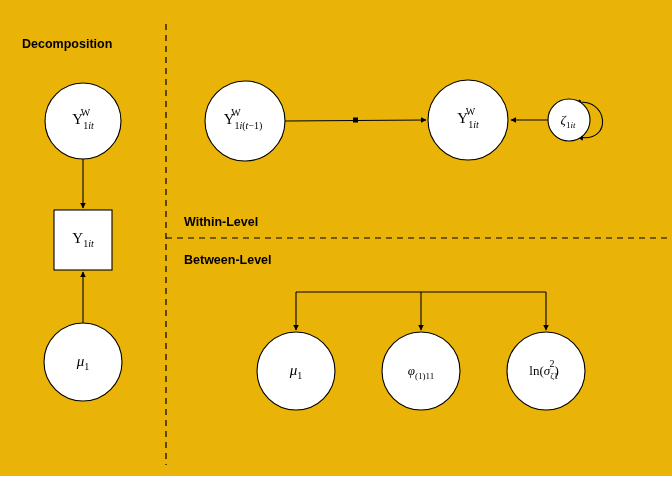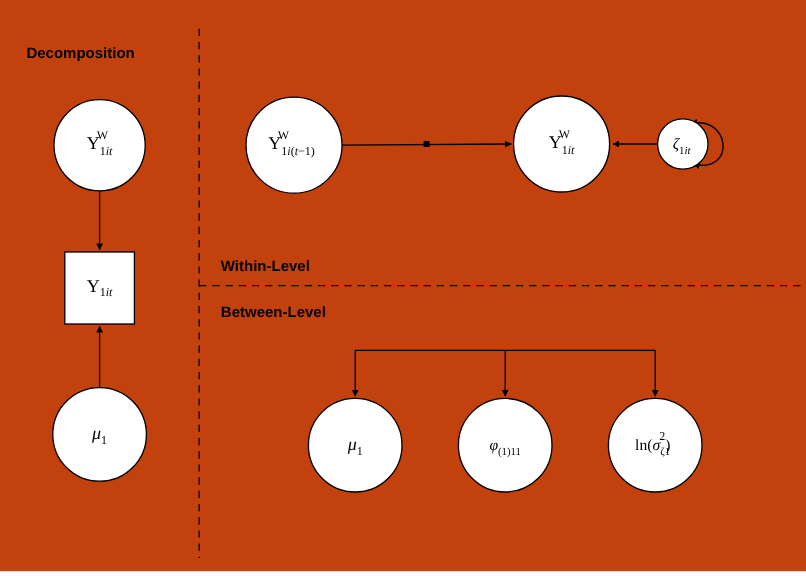--- a/index.html
+++ b/index.html
@@ -10,21 +10,21 @@
   body {
     width: 672px;
     height: 480px;
     font-family: "Liberation Serif", serif;
     overflow: hidden;
   }
   #diagram-root {
     position: relative;
     width: 672px;
     height: 476px;
-    background: #c2410c;
+    background: #eab308;
   }
   svg#diagram {
     display: block;
     width: 672px;
     height: 480px;
   }
   .node-shape {
     fill: #ffffff;
     stroke: #000000;
     stroke-width: 1.1;

